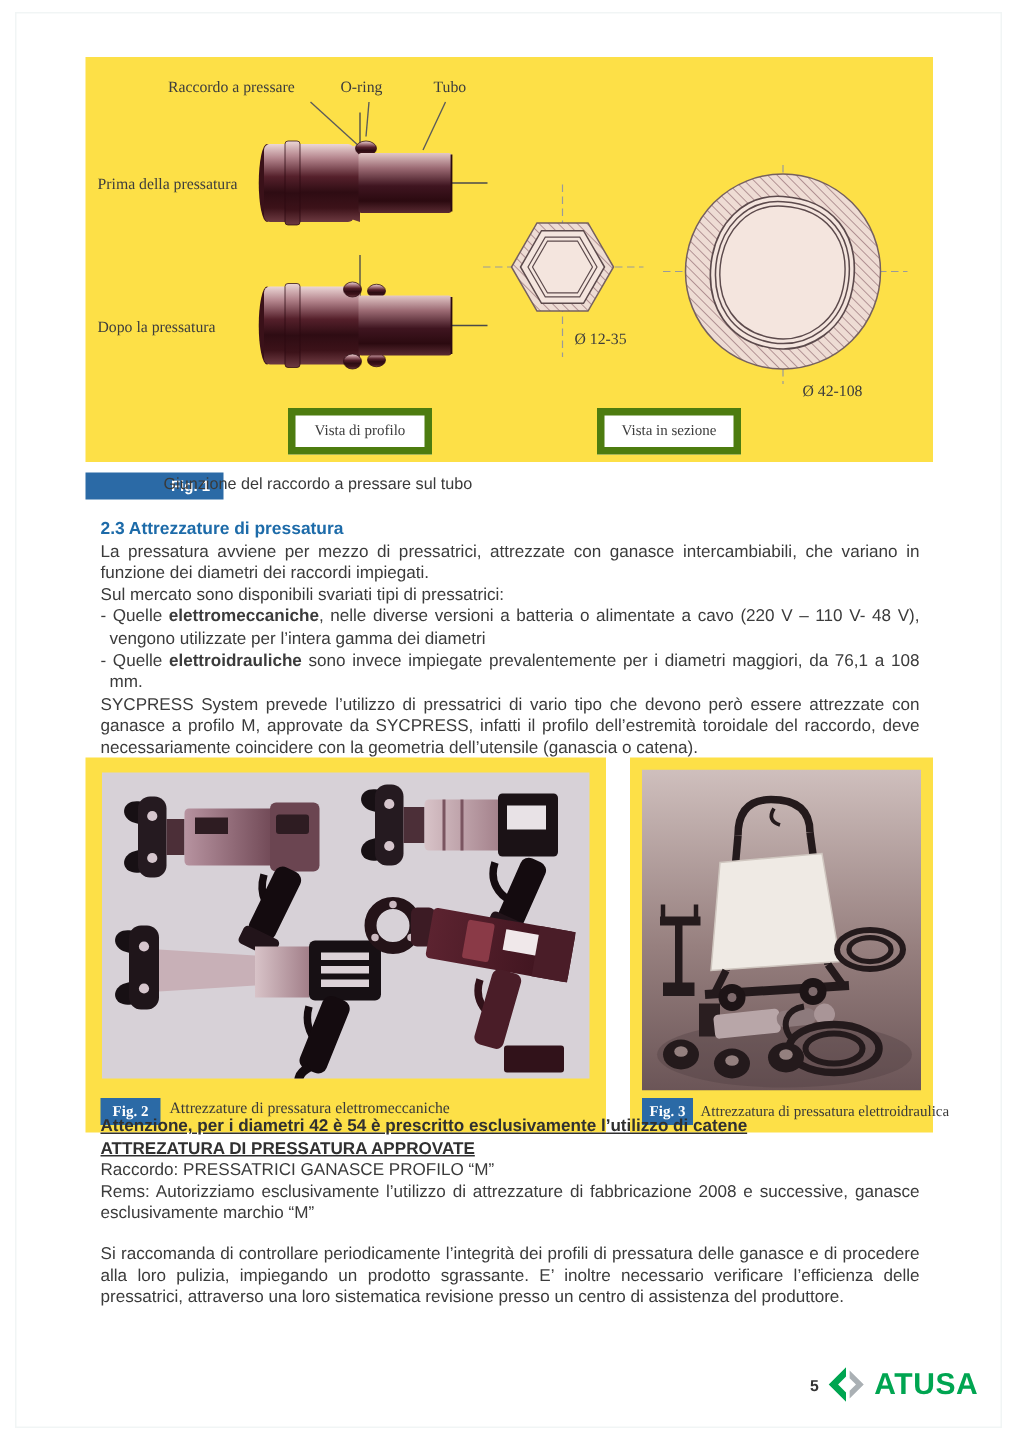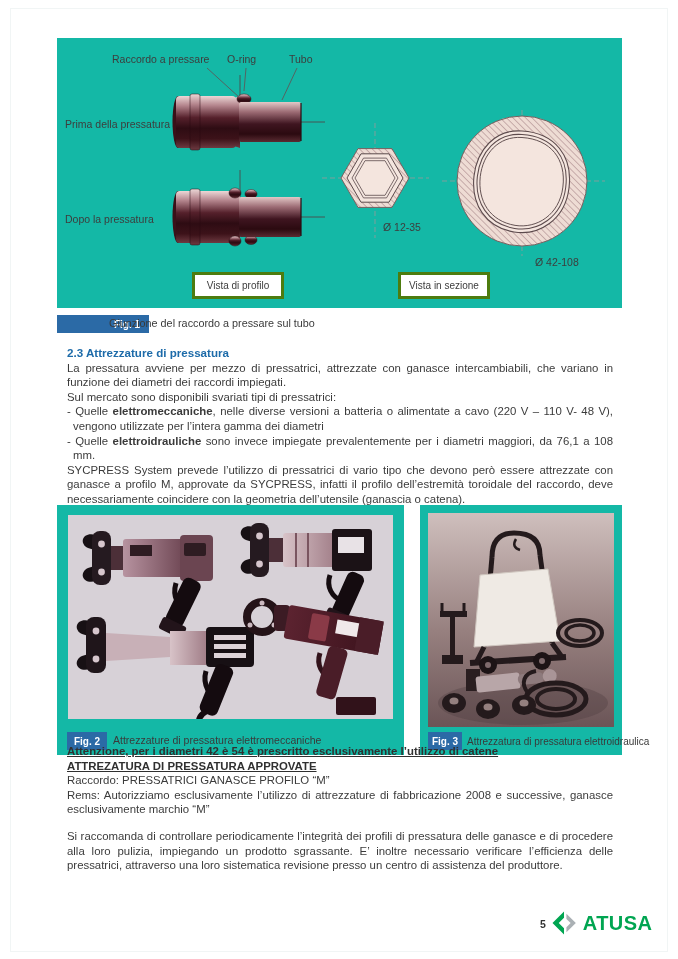--- a/index.html
+++ b/index.html
@@ -2,24 +2,24 @@
 <html><head>
 <meta charset="utf-8">
 <style>
   html,body{margin:0;padding:0;background:#ffffff;}
   .page{
     position:relative;width:678px;height:959px;background:#fff;
     font-family:"Liberation Sans",sans-serif;color:#3b3b3b;overflow:hidden;
   }
   .page-edge{position:absolute;left:10px;top:8px;width:656px;height:942px;
     border:1px solid #f1f5f5;pointer-events:none;}
-  .panel{position:absolute;background:#14b8a6;}
+  .panel{position:absolute;background:#fde047;font-family:Liberation Serif, serif;}
   .absx{position:absolute;}
   .f1label{position:absolute;font-size:10.5px;color:#3d3d3d;white-space:nowrap;}
-  .vista{position:absolute;width:86px;height:21px;background:#fff;border:3px solid #4d7c0f;
+  .vista{position:absolute;width:86px;height:21px;background:#fff;border:5px solid #4d7c0f;
     display:flex;align-items:center;justify-content:center;font-size:10px;color:#3d3d3d;}
   .figtag{position:absolute;background:#2b6aa6;color:#fff;font-weight:bold;
     display:flex;align-items:center;justify-content:center;}
   .caption{position:absolute;color:#3a3a3a;white-space:nowrap;}
   .textcol{position:absolute;left:67px;width:546px;font-size:11.4px;line-height:14.6px;
     color:#3b3b3b;text-align:justify;}
   .textcol p{margin:0;}
   .sec-head{margin:0 0 1px 0;font-size:11.6px;font-weight:bold;color:#1d6ba9;}
   .mb10{margin-bottom:10px;}
   .bullet{padding-left:6px;text-indent:-6px;}

